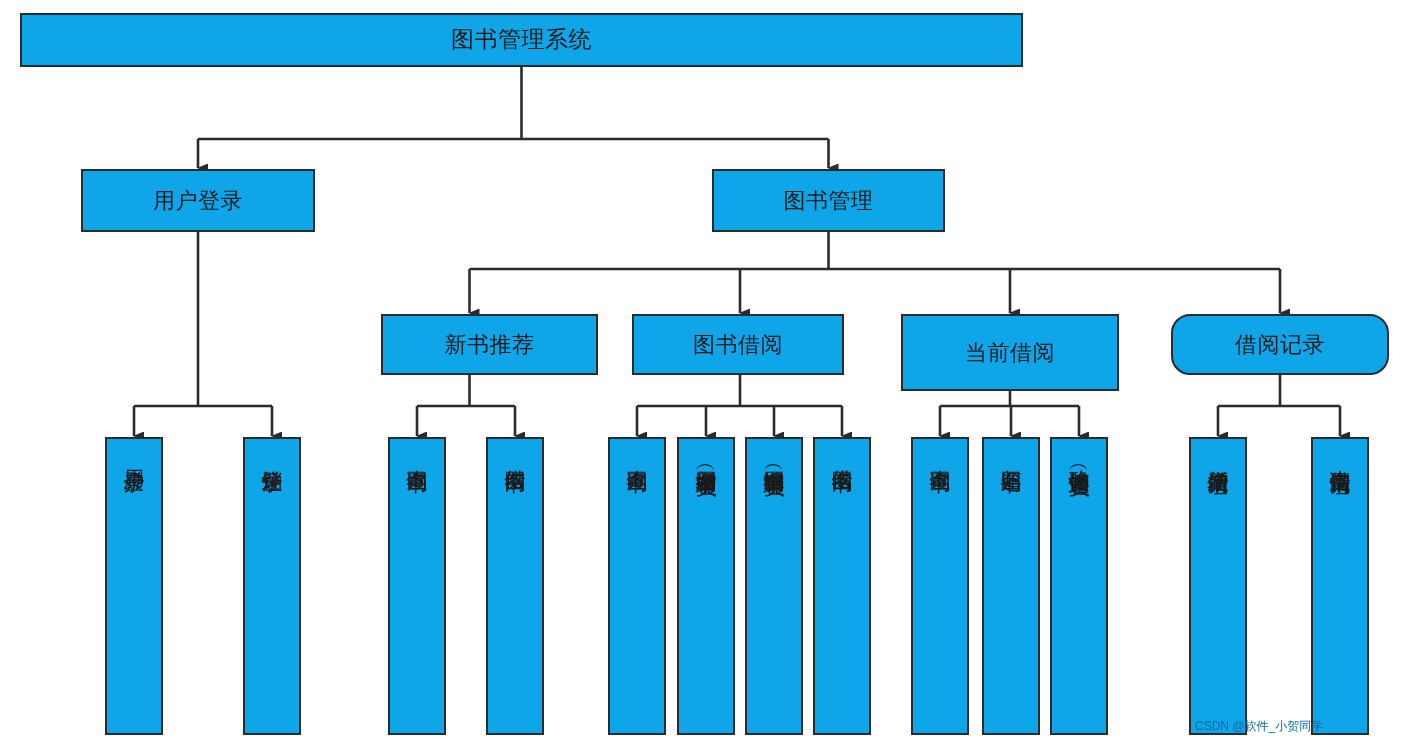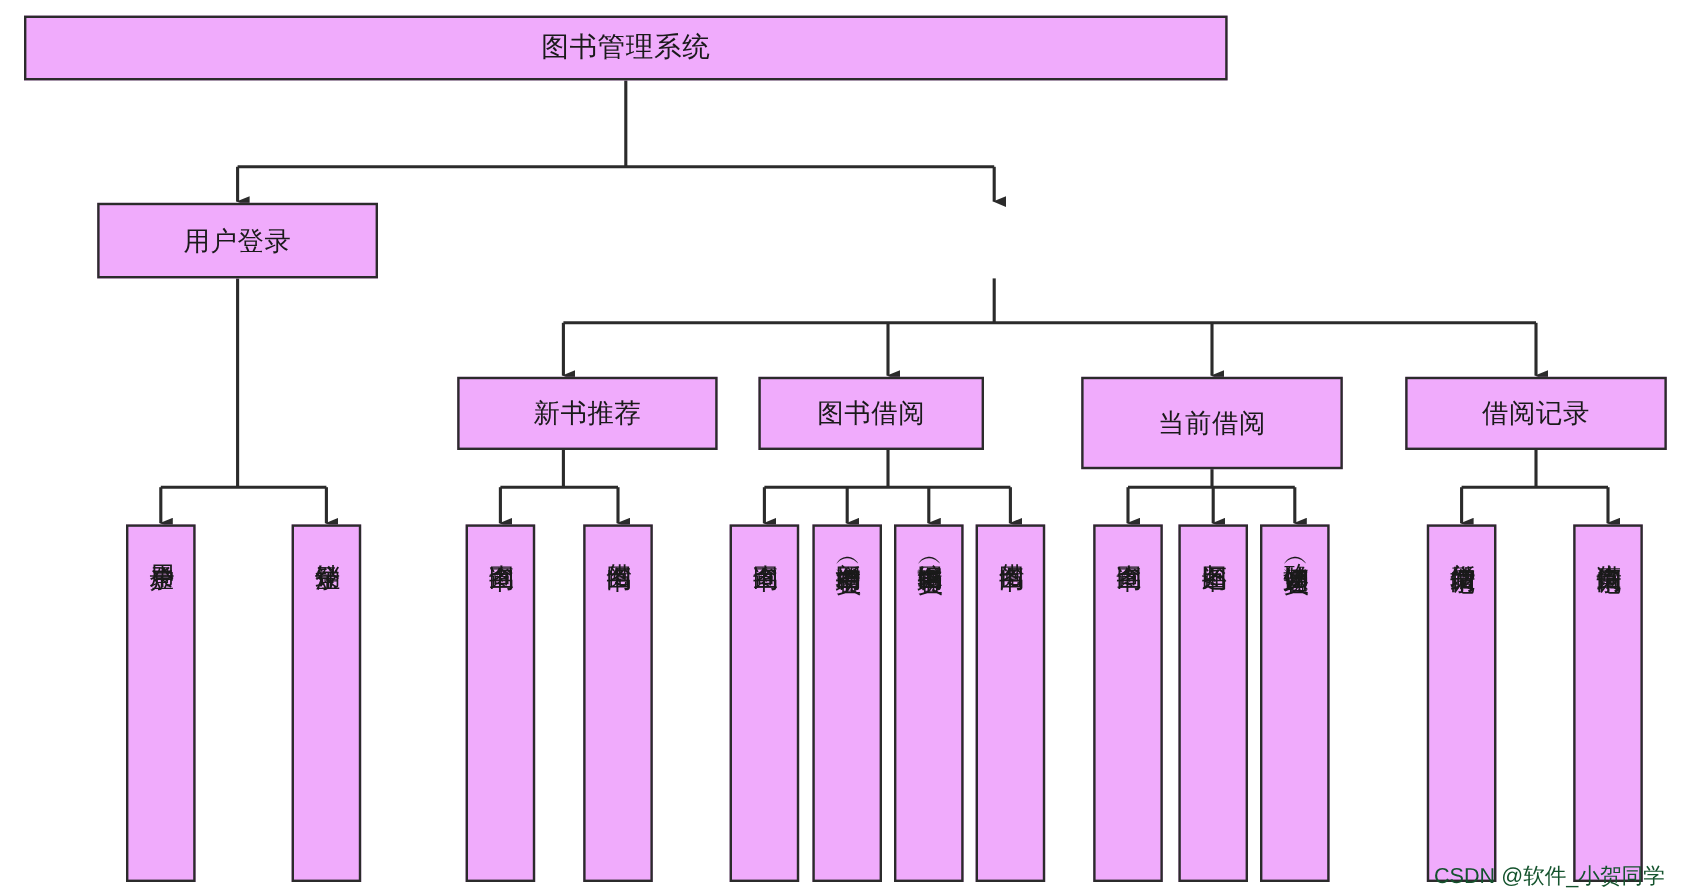--- a/index.html
+++ b/index.html
@@ -22,21 +22,21 @@
     position: absolute;
     left: 0;
     top: 0;
     width: 1405px;
     height: 747px;
     pointer-events: none;
   }
   .node {
     position: absolute;
     box-sizing: border-box;
-    background: #f0abfc;
+    background: #0ea5e9;
     border: 2px solid #2b2b2b;
     display: flex;
     align-items: center;
     justify-content: center;
     color: #1a1a1a;
   }
   .node-label {
     display: block;
     text-align: center;
     line-height: 1.18;
@@ -59,22 +59,22 @@
   .node.vert .node-label {
     writing-mode: vertical-rl;
     text-orientation: upright;
     font-size: 21px;
     line-height: 1.05;
     letter-spacing: 1px;
     white-space: nowrap;
   }
   .watermark {
     position: absolute;
-    font-size: 18px;
-    color: #14532d;
+    font-size: 12px;
+    color: #0369a1;
     white-space: nowrap;
     user-select: none;
   }
 </style>
 </head>
 <body>
 
 <div id="diagram-root">
 
   <svg id="edge-layer" viewBox="0 0 1405 747" xmlns="http://www.w3.org/2000/svg">
@@ -120,31 +120,34 @@
       </g>
   </svg>
 
   <div class="node horiz root" style="left: 20px; top: 13px; width: 1003px; height: 54px;">
     <span class="node-label">图书管理系统</span>
   </div>
 
   <div class="node horiz" style="left: 81px; top: 169px; width: 234px; height: 63px;">
     <span class="node-label">用户登录</span>
   </div>
+  <div class="node horiz" style="left: 712px; top: 169px; width: 233px; height: 63px;">
+    <span class="node-label">图书管理</span>
+  </div>
 
   <div class="node horiz" style="left: 381px; top: 314px; width: 217px; height: 61px;">
     <span class="node-label">新书推荐</span>
   </div>
-  <div class="node horiz" style="left: 632px; top: 314px; width: 188px; height: 61px;">
+  <div class="node horiz" style="left: 632px; top: 314px; width: 212px; height: 61px;">
     <span class="node-label">图书借阅</span>
   </div>
   <div class="node horiz" style="left: 901px; top: 314px; width: 218px; height: 77px;">
     <span class="node-label">当前借阅</span>
   </div>
-  <div class="node horiz" style="left: 1171px; top: 314px; width: 218px; height: 61px;">
+  <div class="node horiz" style="left: 1171px; top: 314px; width: 218px; height: 61px; border-radius: 19px;">
     <span class="node-label">借阅记录</span>
   </div>
 
   <div class="node vert" style="left: 105px; top: 437px; width: 58px; height: 298px;">
     <span class="node-label">用户登录</span>
   </div>
   <div class="node vert" style="left: 243px; top: 437px; width: 58px; height: 298px;">
     <span class="node-label">注销登录</span>
   </div>
   <div class="node vert" style="left: 388px; top: 437px; width: 58px; height: 298px;">

